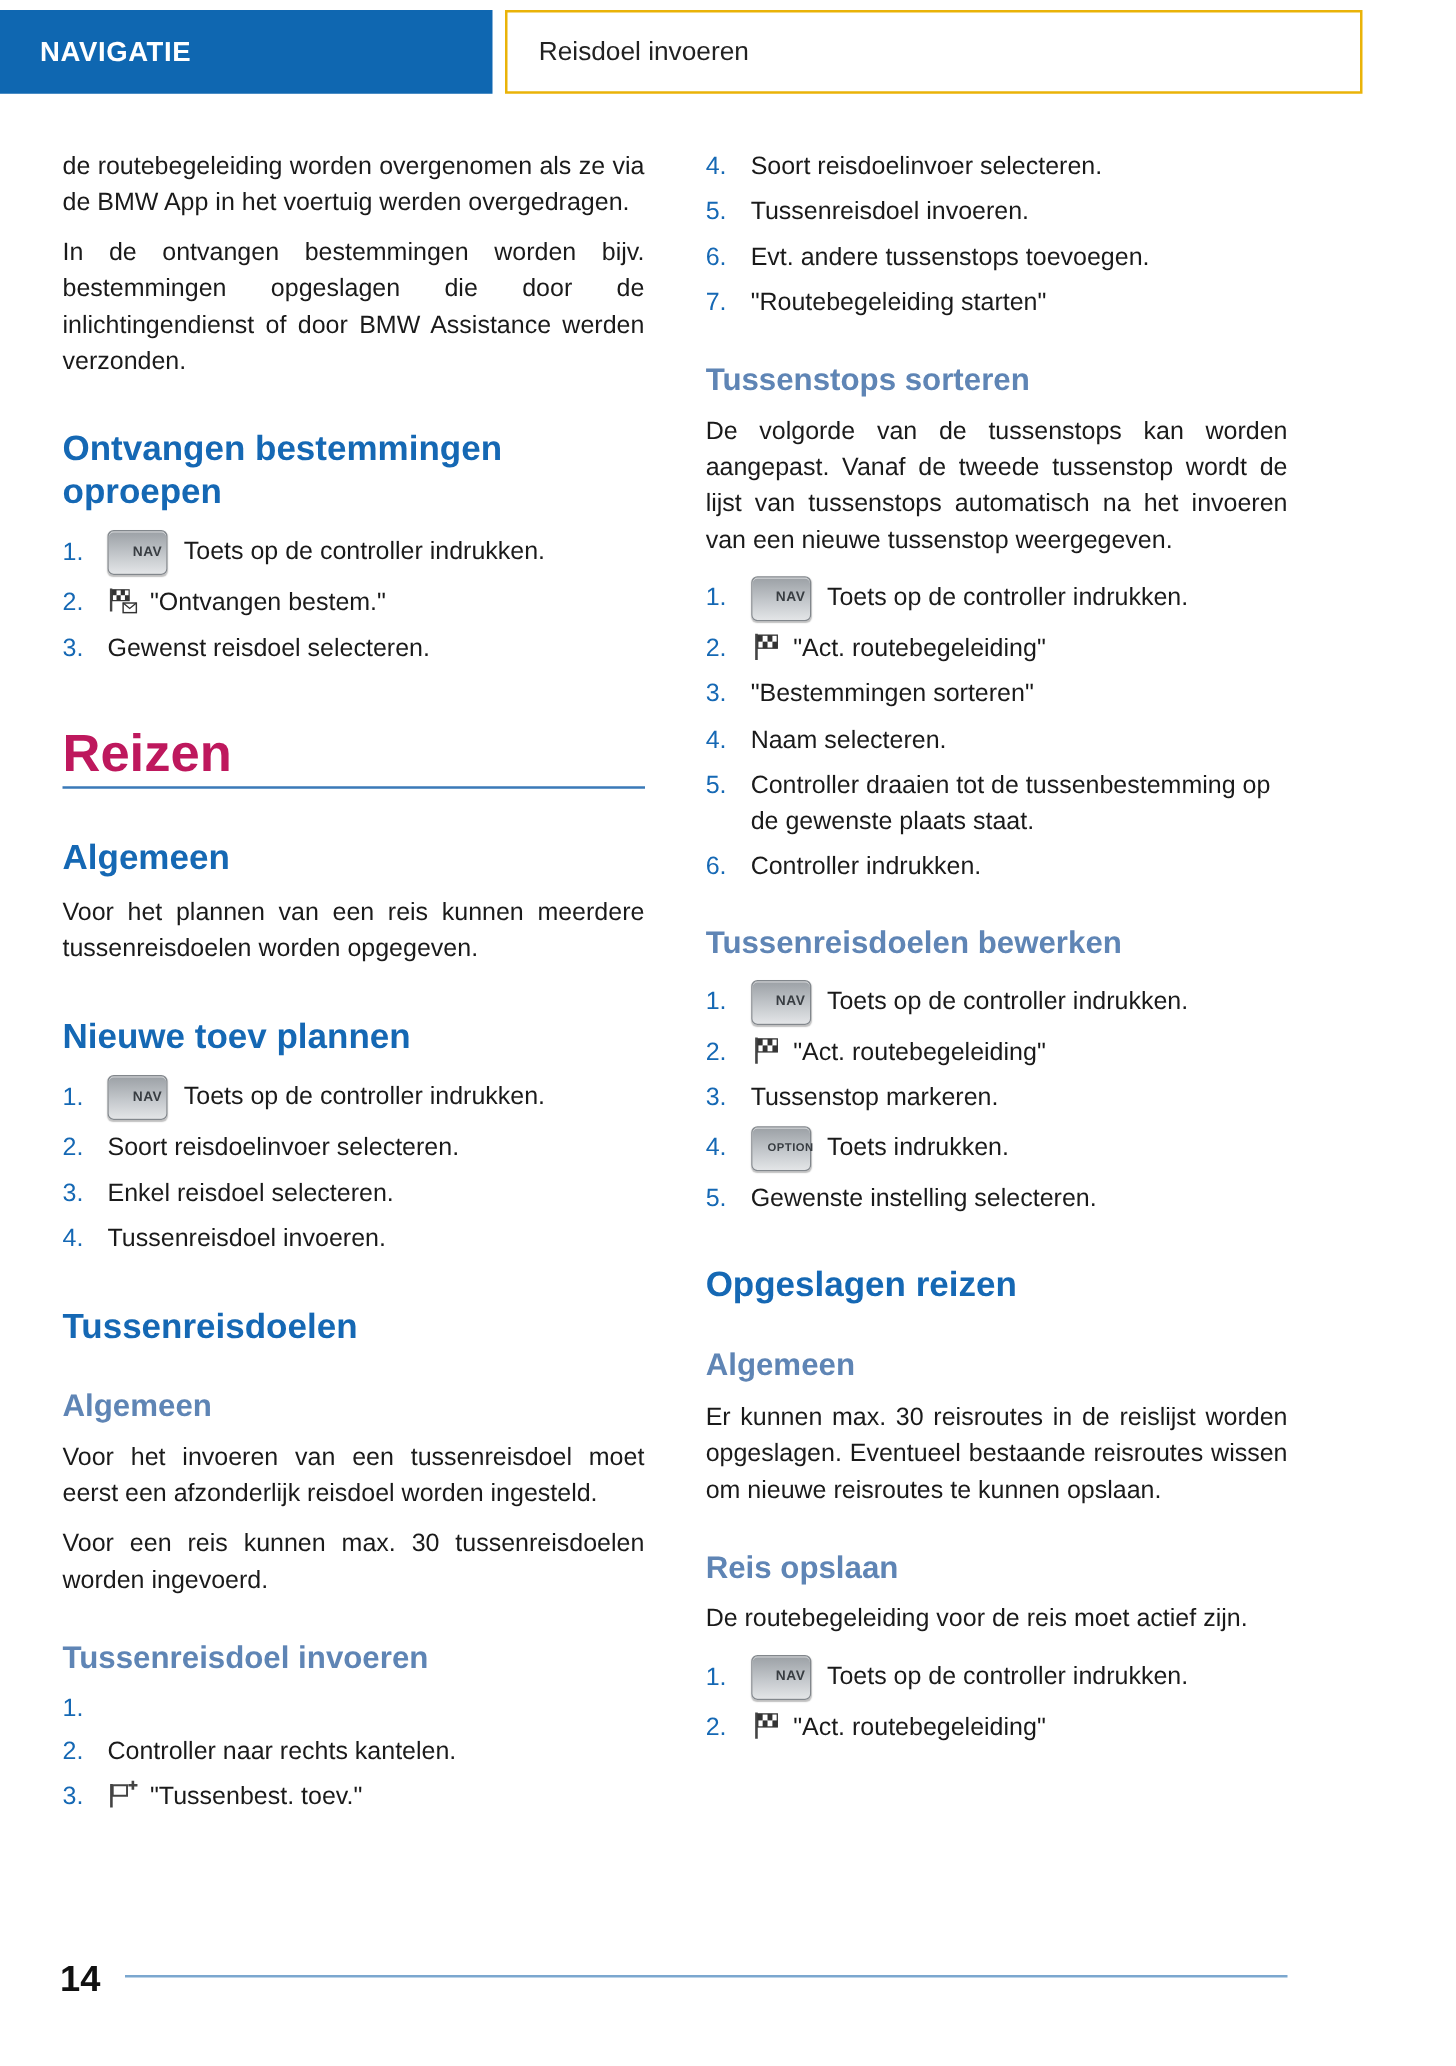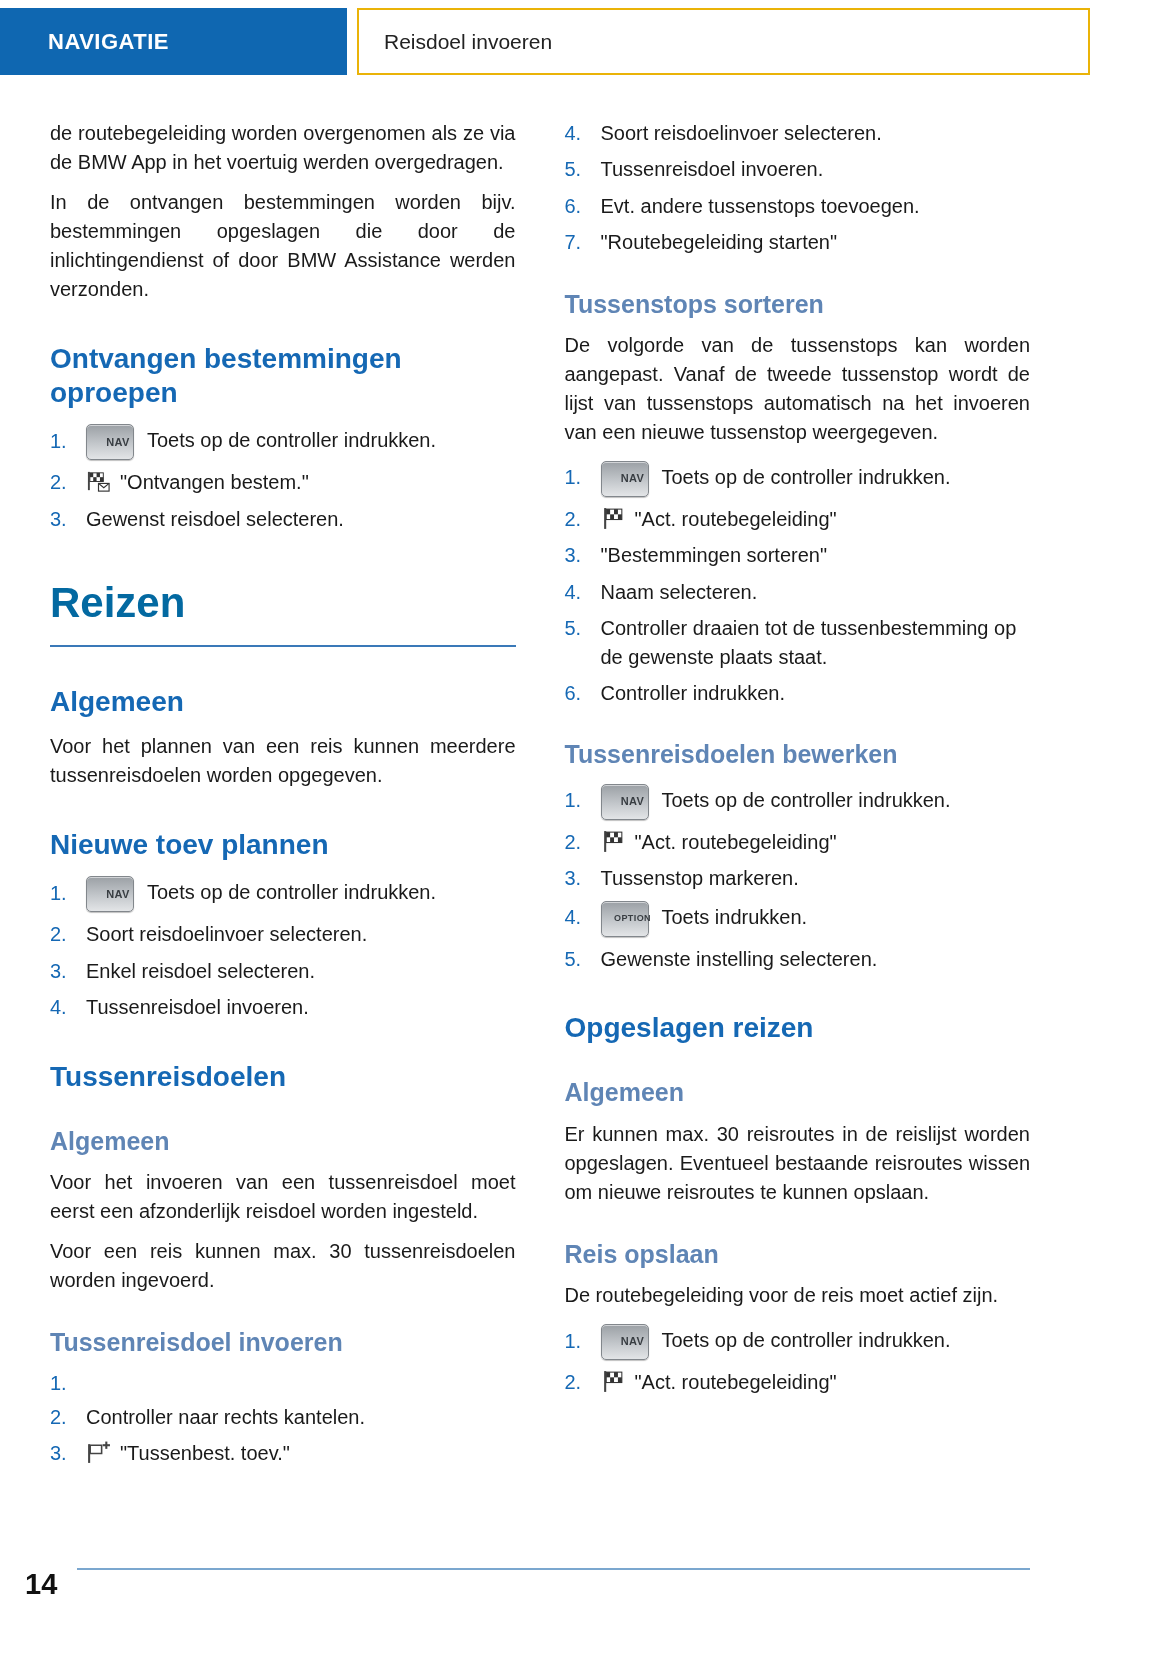--- a/index.html
+++ b/index.html
@@ -10,24 +10,24 @@
     height: 1653px;
     margin: 0 auto;
     background: #ffffff;
     font-family: "Liberation Sans", sans-serif;
     color: #1a1a1a;
     overflow: hidden;
   }
   
   .header-row { display: flex; margin-top: 8px; height: 67px; }
   .chapter-block {
-    width: 347px; flex: none;
+    width: 394px; flex: none;
     background: #0f67b1;
     display: flex; align-items: center;
-    padding-left: 48px;
+    padding-left: 32px;
   }
   .chapter-block span {
     color: #ffffff; font-weight: bold; font-size: 22px; letter-spacing: 0.5px;
   }
   .section-box {
     flex: 1; margin-left: 10px; margin-right: 75px;
     border: 2px solid #eab308;
     display: flex; align-items: center;
     padding-left: 25px;
   }
@@ -38,22 +38,22 @@
     display: flex; gap: 37px;
     padding: 44px 135px 0 38px;
   }
   .col { flex: 1; min-width: 0; margin-left: 12px; }
 
   p.body-p {
     font-size: 20px; line-height: 1.45; text-align: justify;
     margin-bottom: 11px;
   }
   .h1 {
-    color: #0369a1; font-size: 42px; font-weight: bold;
-    margin-top: 46px; padding-bottom: 18px; margin-bottom: 4px;
+    color: #be185d; font-size: 42px; font-weight: bold;
+    margin-top: 46px; padding-bottom: 2px; margin-bottom: 4px;
     border-bottom: 2px solid #3a79b8;
   }
   .h2 {
     color: #1568b4; font-size: 28px; font-weight: bold; line-height: 1.22;
     margin-top: 38px; margin-bottom: 13px;
   }
   .h3 {
     color: #5f85b5; font-size: 25px; font-weight: bold; line-height: 1.22;
     margin-top: 32px; margin-bottom: 12px;
   }
@@ -76,22 +76,22 @@
   }
   .key-btn.option { font-size: 9px; }
 
   svg.flag {
     width: 25px; height: 25px; margin-right: 9px;
     vertical-align: -5px;
   }
 
   
   .footer {
-    position: absolute; left: 25px; right: 135px; bottom: 52px;
-    display: flex; align-items: flex-start;
+    position: absolute; left: 48px; right: 135px; bottom: 52px;
+    display: flex; align-items: center;
   }
   .page-num { font-size: 29px; font-weight: bold; color: #111; }
   .footer-rule { flex: 1; height: 2px; background: #7ba7cf; margin-left: 20px; margin-bottom: 7px; }
 </style>
 </head>
 <body>
 
 <div class="page">
 
   <div class="header-row">

